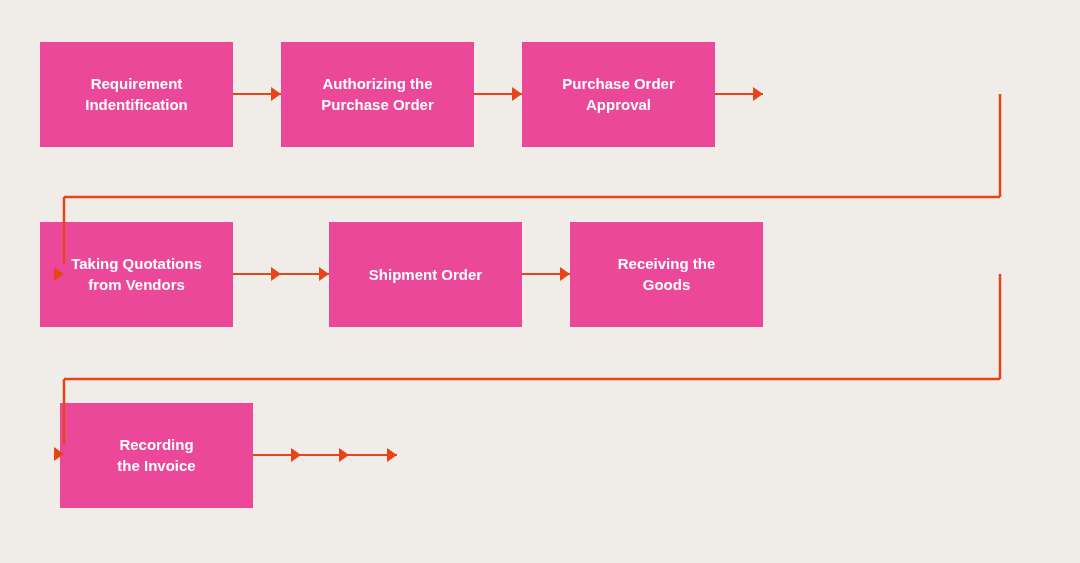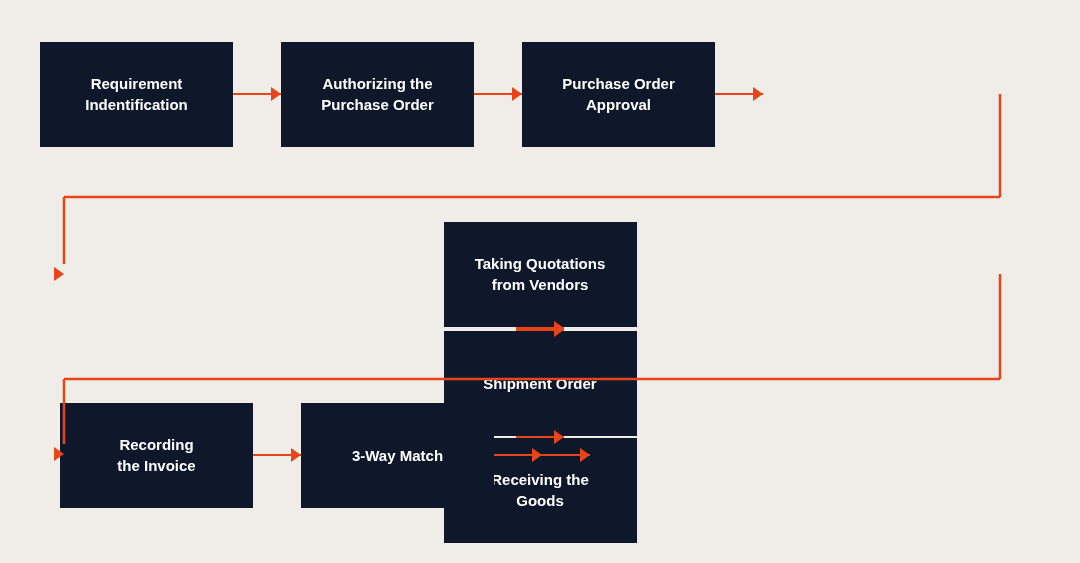--- a/index.html
+++ b/index.html
@@ -20,24 +20,24 @@
     }
     .row {
       display: flex;
       align-items: center;
       gap: 0;
       position: absolute;
       left: 0;
       right: 0;
     }
     .row-1 { top: 20px; }
-    .row-2 { top: 200px; flex-direction: column; }
+    .row-2 { top: 200px; }
     .row-3 { top: 381px; padding-left: 20px; }
     .box {
-      background-color: #0f172a;
+      background-color: #ec4899;
       color: #ffffff;
       font-weight: bold;
       font-size: 15px;
       text-align: center;
       width: 193px;
       height: 105px;
       display: flex;
       align-items: center;
       justify-content: center;
       padding: 10px;
@@ -97,21 +97,20 @@
     <div class="arrow-h"></div>
     <div class="arrow-h"></div>
     <div class="box">Shipment Order</div>
     <div class="arrow-h"></div>
     <div class="box">Receiving the<br>Goods</div>
   </div>
 
   <div class="row row-3">
     <div class="box">Recording<br>the Invoice</div>
     <div class="arrow-h"></div>
-    <div class="box">3-Way Match</div>
     <div class="arrow-h"></div>
     <div class="arrow-h"></div>
   </div>
 
   <svg class="connectors" viewBox="0 0 1000 520" preserveAspectRatio="none">
 
     <line x1="960" y1="72" x2="960" y2="175" stroke="#e8441a" stroke-width="2.5"></line>
 
     <line x1="960" y1="175" x2="24" y2="175" stroke="#e8441a" stroke-width="2.5"></line>
 

